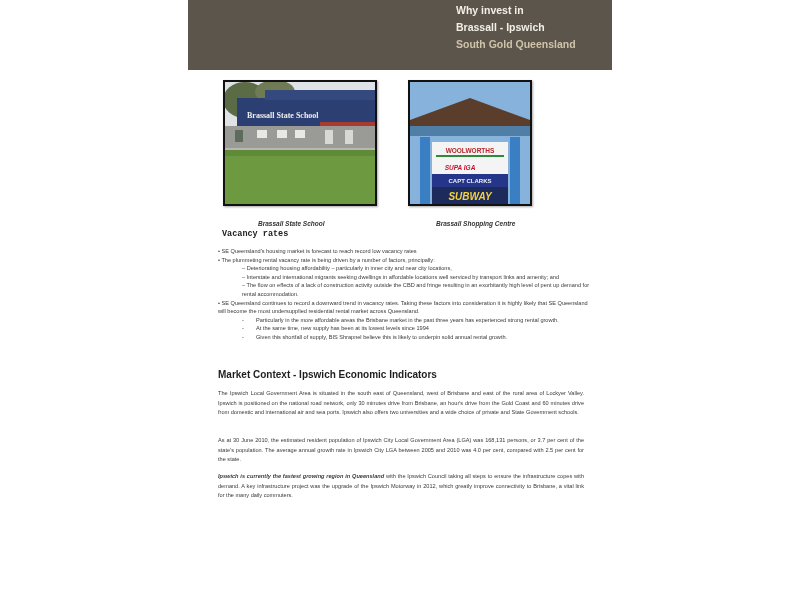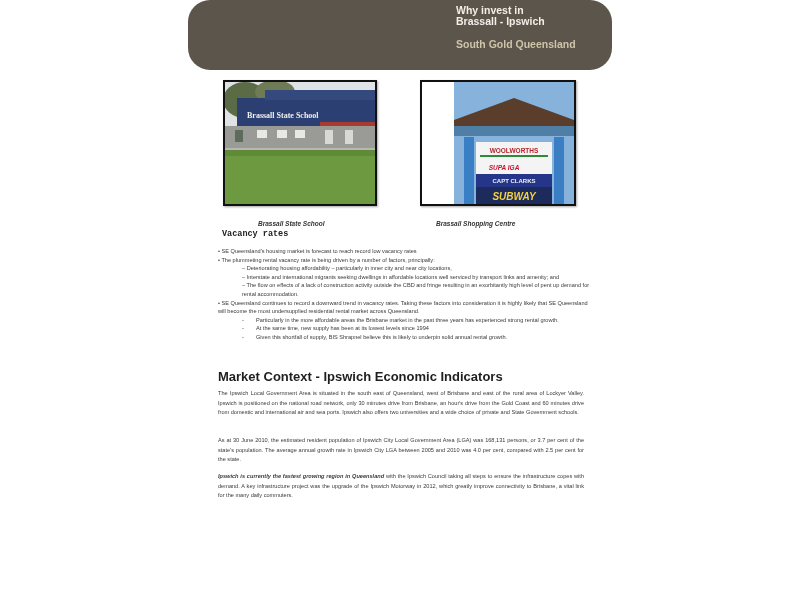--- a/index.html
+++ b/index.html
@@ -1,42 +1,42 @@
 <!DOCTYPE html>
 <html><head>
 <meta charset="utf-8">
 <style>
   html, body { margin:0; padding:0; }
   body { width:800px; height:600px; background:#ffffff; position:relative; overflow:hidden;
          font-family:"Liberation Sans", sans-serif; color:#2a2a2a; }
-  .header { position:absolute; left:188px; top:0; width:424px; height:70px; background:#5c554c;border-radius:22px; }
+  .header { position:absolute; left:188px; top:0; width:424px; height:70px; background:#5c554c; }
   .header .t { position:absolute; left:268px; font-family:"Liberation Sans", sans-serif; font-weight:bold; font-size:10.5px; }
   .t1 { top:4px; color:#f2efe9; }
-  .t2 { top:15px; color:#f2efe9; }
+  .t2 { top:21px; color:#f2efe9; }
   .t3 { top:38px; color:#cfc4a8; }
 
   .photo { position:absolute; border:2px solid #111; box-shadow:1px 1px 2px rgba(0,0,0,0.35); overflow:hidden; }
   .photo1 { left:223px; top:80px; width:150px; height:122px; }
-  .photo2 { left:420px; top:80px; width:120px; height:122px;padding-left:32px; }
+  .photo2 { left:408px; top:80px; width:120px; height:122px; }
 
   .cap { position:absolute; top:220px; font-size:6.5px; font-style:italic; font-weight:bold; color:#333; }
   .cap1 { left:258px; }
   .cap2 { left:436px; }
 
   .h-vac { position:absolute; left:222px; top:229px; font-size:8.5px; font-weight:bold; color:#222;font-family:Liberation Mono, monospace; }
 
   .body { position:absolute; left:218px; width:372px; font-size:5.6px; line-height:8.6px; color:#3a3a3a; }
   .b1 { top:247px; }
   .b1 .l { white-space:nowrap; }
   .ind1 { padding-left:24px; }
   .dash2 { padding-left:22px; position:relative; }
   .dash2 .d { position:absolute; left:24px; }
   .dash2 .tx { padding-left:16px; display:block; }
 
-  .h-mkt { position:absolute; left:218px; top:369px; font-size:13px; font-weight:bold; color:#1e1e1e; }
+  .h-mkt { position:absolute; left:218px; top:369px; font-size:10px; font-weight:bold; color:#1e1e1e; }
   .p { position:absolute; left:218px; width:366px; font-size:5.6px; line-height:9.6px; color:#3a3a3a; text-align:justify; }
   .p1 { top:389px; }
   .p2 { top:436px; }
   .p3 { top:472px; }
   .p3 b { font-style:italic; }
 </style>
 </head>
 <body>
 
 <div class="header">

